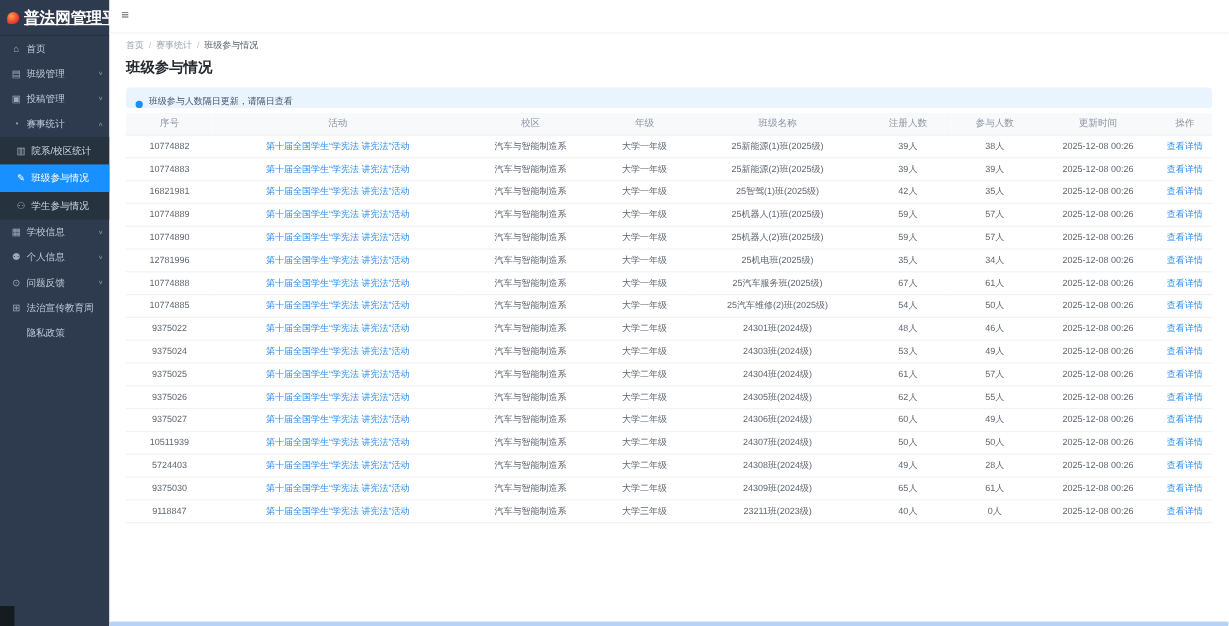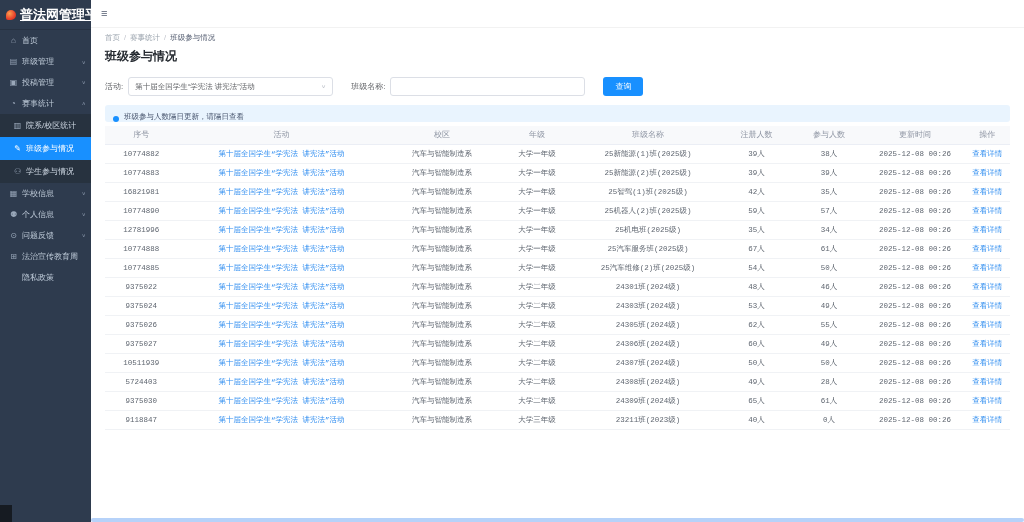--- a/index.html
+++ b/index.html
@@ -48,21 +48,21 @@
   .txt-input { width:195px; height:19px; border:1px solid #dcdfe6; border-radius:3px;
     font-size:8px; padding:0 6px; color:#606266; outline:none; }
   .btn-search { margin-left:18px; height:19px; padding:0 12px; background:#1890ff; color:#fff;
     border:none; border-radius:3px; font-size:8px; cursor:pointer; }
 
   .notice { height:17px; background:#e9f4fe; border-radius:3px; display:flex; align-items:flex-end;
     gap:5px; padding:0 8px; margin-bottom:4px; }
   .notice-dot { width:6px; height:6px; border-radius:50%; background:#1890ff; flex-shrink:0; }
   .notice-text { font-size:7.5px; color:#45526b; }
 
-  table { width:100%; border-collapse:collapse; table-layout:fixed;font-family:Liberation Mono, monospace; }
+  table { width:100%; border-collapse:collapse; table-layout:fixed; }
   th { height:18px; background:#f8f9fb; color:#8e95a3; font-weight:normal; font-size:8px;
     text-align:center; border-bottom:1px solid #ebeef5; white-space:nowrap; overflow:hidden; }
   td { height:19px; color:#5f6670; font-size:7.5px; text-align:center;
     border-bottom:1px solid #f0f2f5; white-space:nowrap; overflow:hidden; text-overflow:ellipsis; }
   .cell-link { color:#2d8cf0; cursor:pointer; }
   .c1{width:8%} .c2{width:23%} .c3{width:12.5%} .c4{width:8.5%} .c5{width:16%}
   .c6{width:8%} .c7{width:8%} .c8{width:11%} .c9{width:5%}
 
   .hscrollbar { position:absolute; left:0; right:0; bottom:0; height:4px;
     background:#9ec3f7; opacity:.75; border-radius:2px; }
@@ -148,31 +148,20 @@
           <span class="bc-item">首页</span>
           <span class="bc-sep">/</span>
           <span class="bc-item">赛事统计</span>
           <span class="bc-sep">/</span>
           <span class="bc-item last">班级参与情况</span>
         </div>
       <h1 class="page-title">班级参与情况</h1>
     </div>
 
     <section class="content">
-      <div class="filter-row">
-        <span class="flabel">活动:</span>
-        <div class="select">
-          <span class="sel-text">第十届全国学生“学宪法 讲宪法”活动</span>
-          <span class="chev">∨</span>
-        </div>
-        <span class="fgap"></span>
-        <span class="flabel">班级名称:</span>
-        <input class="txt-input" value="" style="">
-        <button class="btn-search">查询</button>
-      </div>
 
       <div class="notice">
         <span class="notice-dot"></span>
         <span class="notice-text">班级参与人数隔日更新，请隔日查看</span>
       </div>
 
       <table>
         <colgroup>
           <col class="c1">
             <col class="c2">
@@ -225,20 +214,31 @@
               <td><span class="cell-link">第十届全国学生“学宪法 讲宪法”活动</span></td>
               <td>汽车与智能制造系</td>
               <td>大学一年级</td>
               <td>25智驾(1)班(2025级)</td>
               <td>42人</td>
               <td>35人</td>
               <td>2025-12-08 00:26</td>
               <td><span class="cell-link">查看详情</span></td>
             </tr>
             <tr>
+              <td>10774889</td>
+              <td><span class="cell-link">第十届全国学生“学宪法 讲宪法”活动</span></td>
+              <td>汽车与智能制造系</td>
+              <td>大学一年级</td>
+              <td>25机器人(1)班(2025级)</td>
+              <td>59人</td>
+              <td>57人</td>
+              <td>2025-12-08 00:26</td>
+              <td><span class="cell-link">查看详情</span></td>
+            </tr>
+            <tr>
               <td>10774890</td>
               <td><span class="cell-link">第十届全国学生“学宪法 讲宪法”活动</span></td>
               <td>汽车与智能制造系</td>
               <td>大学一年级</td>
               <td>25机器人(2)班(2025级)</td>
               <td>59人</td>
               <td>57人</td>
               <td>2025-12-08 00:26</td>
               <td><span class="cell-link">查看详情</span></td>
             </tr>
@@ -287,20 +287,31 @@
               <td><span class="cell-link">查看详情</span></td>
             </tr>
             <tr>
               <td>9375024</td>
               <td><span class="cell-link">第十届全国学生“学宪法 讲宪法”活动</span></td>
               <td>汽车与智能制造系</td>
               <td>大学二年级</td>
               <td>24303班(2024级)</td>
               <td>53人</td>
               <td>49人</td>
+              <td>2025-12-08 00:26</td>
+              <td><span class="cell-link">查看详情</span></td>
+            </tr>
+            <tr>
+              <td>9375025</td>
+              <td><span class="cell-link">第十届全国学生“学宪法 讲宪法”活动</span></td>
+              <td>汽车与智能制造系</td>
+              <td>大学二年级</td>
+              <td>24304班(2024级)</td>
+              <td>61人</td>
+              <td>57人</td>
               <td>2025-12-08 00:26</td>
               <td><span class="cell-link">查看详情</span></td>
             </tr>
             <tr>
               <td>9375026</td>
               <td><span class="cell-link">第十届全国学生“学宪法 讲宪法”活动</span></td>
               <td>汽车与智能制造系</td>
               <td>大学二年级</td>
               <td>24305班(2024级)</td>
               <td>62人</td>

